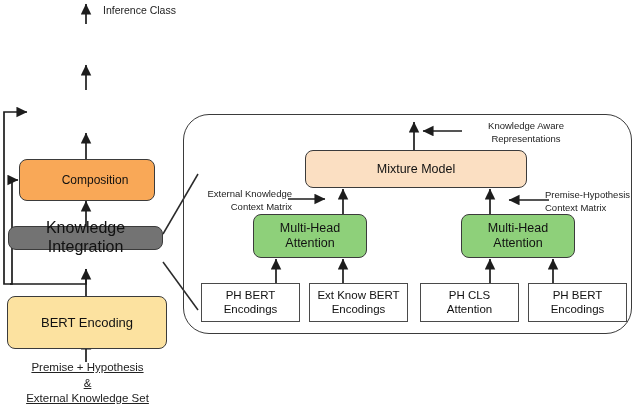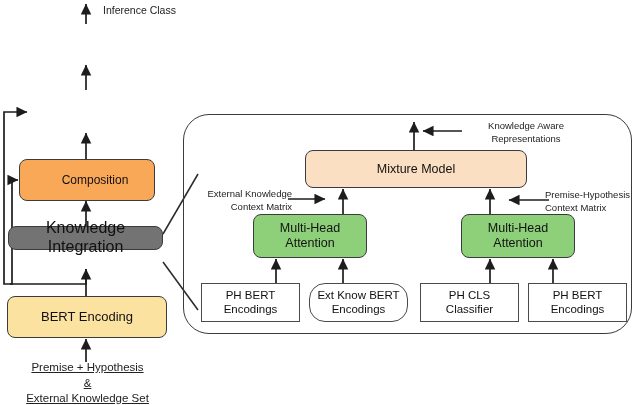--- a/index.html
+++ b/index.html
@@ -115,21 +115,21 @@
 
 
   <div class="node rounded" style="left:19px; top:159px; width:136px; height:42px; background:#f9a857; font-size:12px;padding-left:16px;">
     <span>Composition</span>
   </div>
 
   <div class="node rounded" style="left:8px; top:226px; width:155px; height:24px; background:#737373; font-size:16px;">
     <span>Knowledge Integration</span>
   </div>
 
-  <div class="node rounded" style="left:7px; top:296px; width:160px; height:42px; background:#fce2a0; font-size:13px;">
+  <div class="node rounded" style="left:7px; top:296px; width:160px; height:53px; background:#fce2a0; font-size:13px;">
     <span>BERT Encoding</span>
   </div>
 
   <div class="label" style="left:103px; top:3px; font-size:10.5px;">Inference Class</div>
 
   <div class="label" style="left:0px; top:360px; width:175px; text-align:center; font-size:11.5px;text-decoration:underline;">Premise + Hypothesis
 &amp;
 External Knowledge Set</div>
 
   <div class="node rounded" style="left:305px; top:150px; width:222px; height:38px; background:#fbdfc2; font-size:12.5px;">
@@ -144,28 +144,28 @@
   <div class="node rounded" style="left:461px; top:214px; width:114px; height:44px; background:#8ed07a; font-size:12.5px;">
     <span>Multi-Head
 Attention</span>
   </div>
 
   <div class="node sq" style="left:201px; top:283px; width:99px; height:39px; background:#ffffff; font-size:11.5px;">
     <span>PH BERT
 Encodings</span>
   </div>
 
-  <div class="node sq" style="left:309px; top:283px; width:99px; height:39px; background:#ffffff; font-size:11.5px;border-radius:16px;">
+  <div class="node sq" style="left:309px; top:283px; width:99px; height:39px; background:#ffffff; font-size:11.5px;">
     <span>Ext Know BERT
 Encodings</span>
   </div>
 
   <div class="node sq" style="left:420px; top:283px; width:99px; height:39px; background:#ffffff; font-size:11.5px;">
     <span>PH CLS
-Classifier</span>
+Attention</span>
   </div>
 
   <div class="node sq" style="left:528px; top:283px; width:99px; height:39px; background:#ffffff; font-size:11.5px;">
     <span>PH BERT
 Encodings</span>
   </div>
 
   <div class="label" style="left:466px; top:120px; width:120px; text-align:center; font-size:9.5px;">Knowledge Aware
 Representations</div>
 

